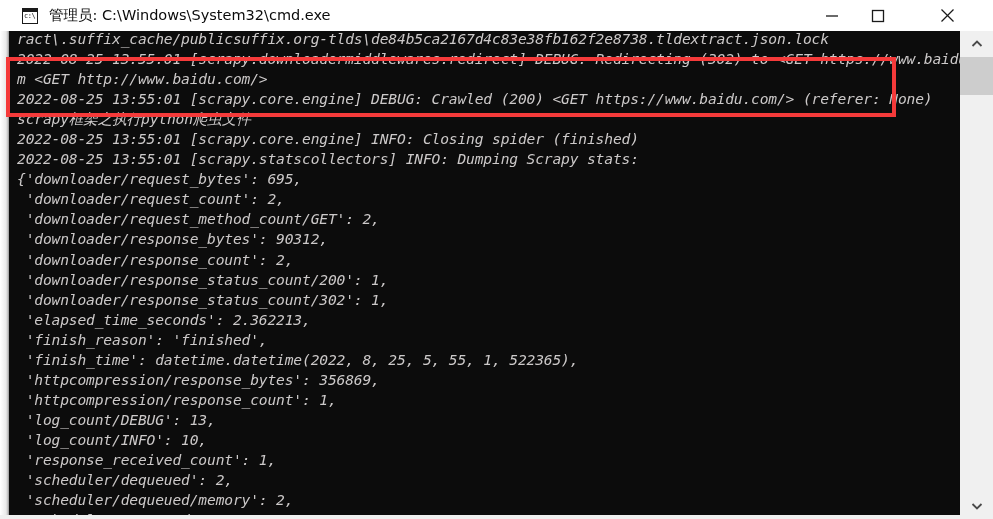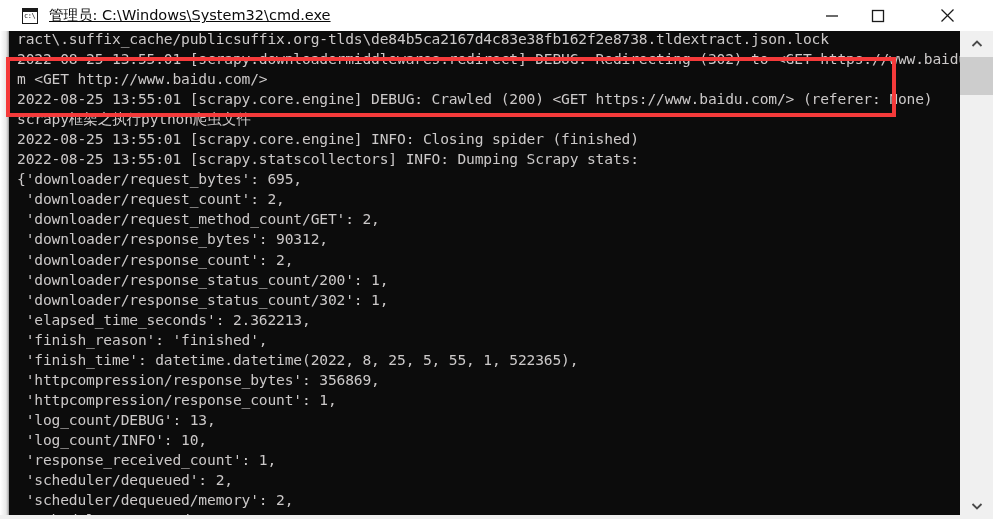--- a/index.html
+++ b/index.html
@@ -57,21 +57,20 @@
     color: #1a1a1a;
     letter-spacing: -0.5px;
   }
 
   #title-text {
     margin-left: 11px;
     font-size: 14.5px;
     color: #0a0a0a;
     font-family: "DejaVu Sans", "Liberation Sans", sans-serif;
     white-space: nowrap;
-    text-decoration: underline;
   }
 
   .win-btn {
     width: 46px;
     height: 31px;
     display: flex;
     align-items: center;
     justify-content: center;
     position: absolute;
     top: 0;
@@ -96,20 +95,21 @@
   }
 
   #console {
     position: absolute;
     left: 9px;
     top: 0px;
     width: 951px;
     height: 488px;
     background: #0c0c0c;
     overflow: hidden;
+    font-style: italic;
   }
 
   #console-text {
     position: absolute;
     left: 8px;
     top: -2px;
     width: 1000px;
     font-family: "DejaVu Sans Mono", "Liberation Mono", monospace;
     font-size: 14.6px;
     line-height: 20.05px;

